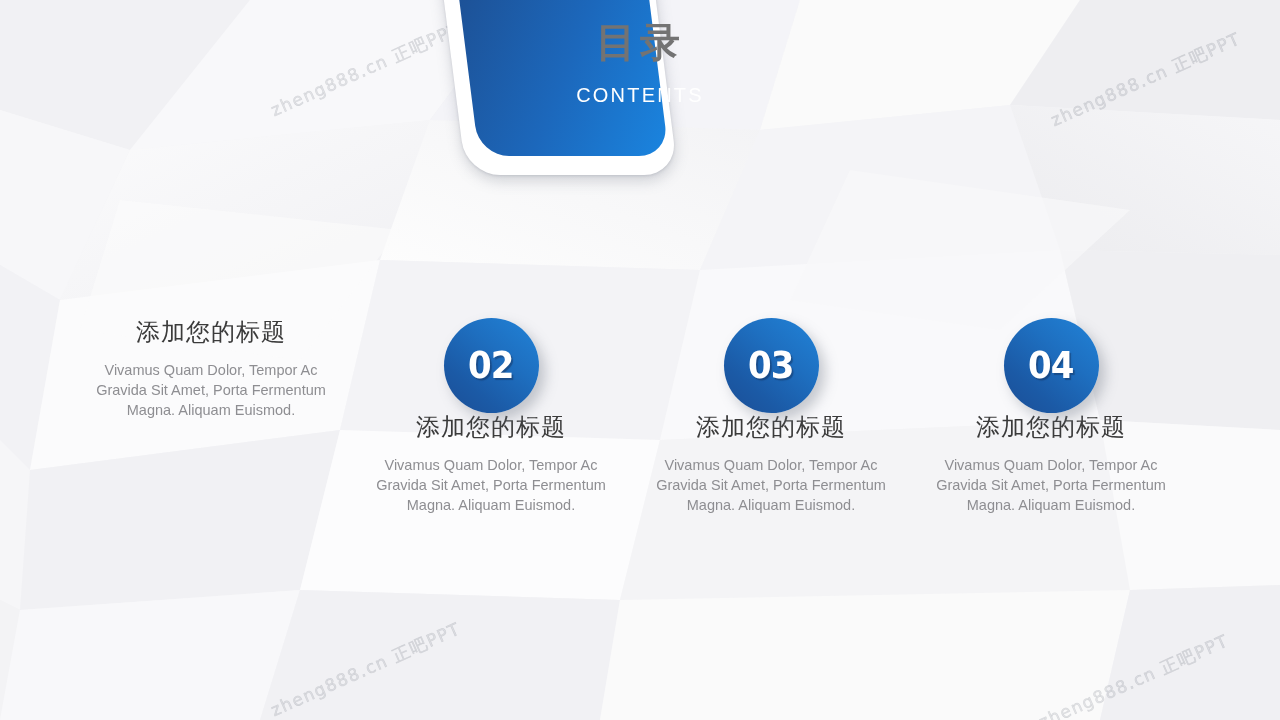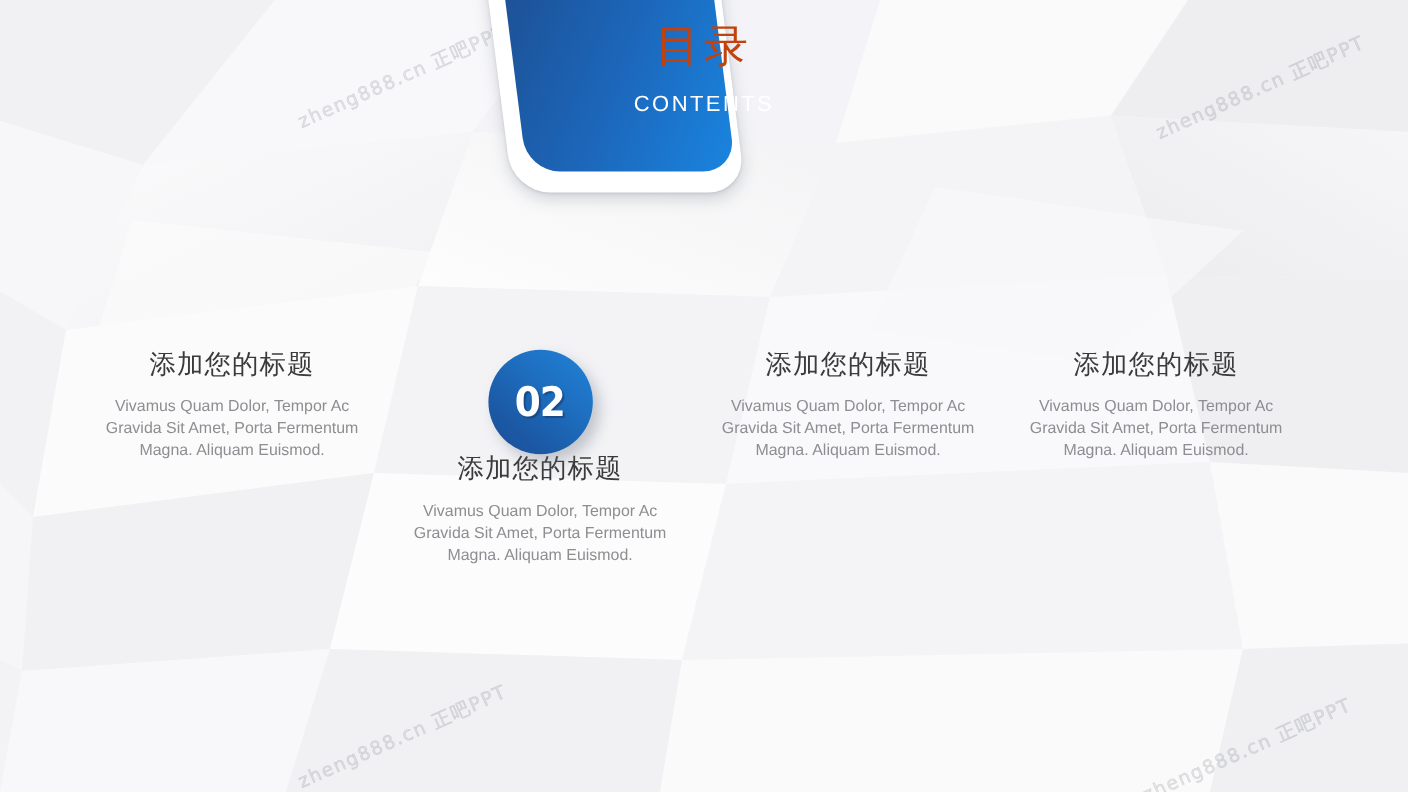--- a/index.html
+++ b/index.html
@@ -87,22 +87,22 @@
     width: 1280px;
     height: 200px;
     text-align: center;
   }
   #banner-title-cn {
     position: absolute;
     left: 0;
     right: 0;
     top: 20px;
     font-size: 40px;
-    font-weight: 400;
-    color: #c2410c;
+    font-weight: 700;
+    color: #737373;
     letter-spacing: 4px;
     line-height: 1.1;
   }
   #banner-title-en {
     position: absolute;
     left: 0;
     right: 0;
     top: 84px;
     font-size: 20px;
     font-weight: 300;
@@ -244,23 +244,29 @@
 
     <div class="content-col col-2">
       <div class="num-circle">
         <span class="num-circle-label">02</span>
       </div>
       <div class="col-title">添加您的标题</div>
       <div class="col-body">Vivamus Quam Dolor, Tempor Ac Gravida Sit Amet, Porta Fermentum Magna. Aliquam Euismod.</div>
     </div>
 
     <div class="content-col col-3">
+      <div class="num-circle">
+        <span class="num-circle-label">03</span>
+      </div>
       <div class="col-title">添加您的标题</div>
       <div class="col-body">Vivamus Quam Dolor, Tempor Ac Gravida Sit Amet, Porta Fermentum Magna. Aliquam Euismod.</div>
     </div>
 
     <div class="content-col col-4">
+      <div class="num-circle">
+        <span class="num-circle-label">04</span>
+      </div>
       <div class="col-title">添加您的标题</div>
       <div class="col-body">Vivamus Quam Dolor, Tempor Ac Gravida Sit Amet, Porta Fermentum Magna. Aliquam Euismod.</div>
     </div>
 
   </div>
 </div>
 
 </body></html>

